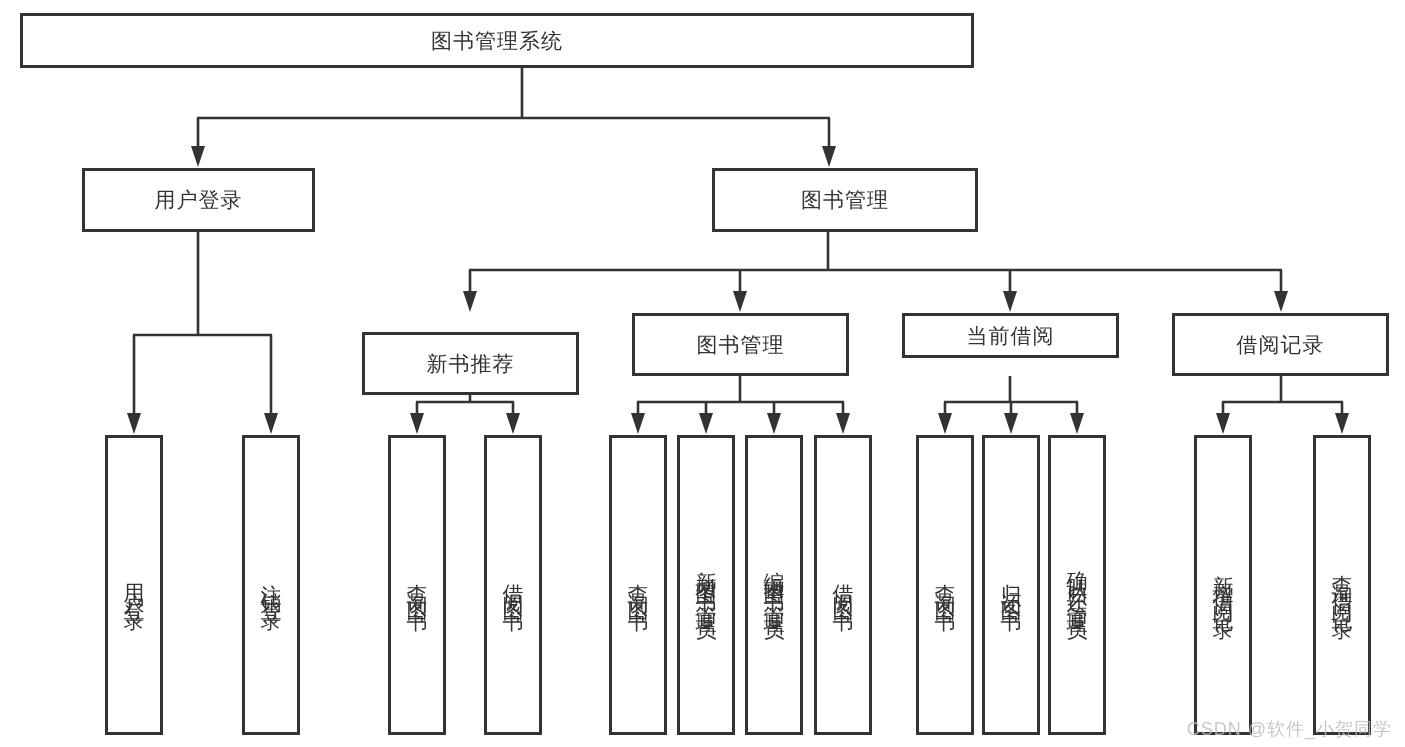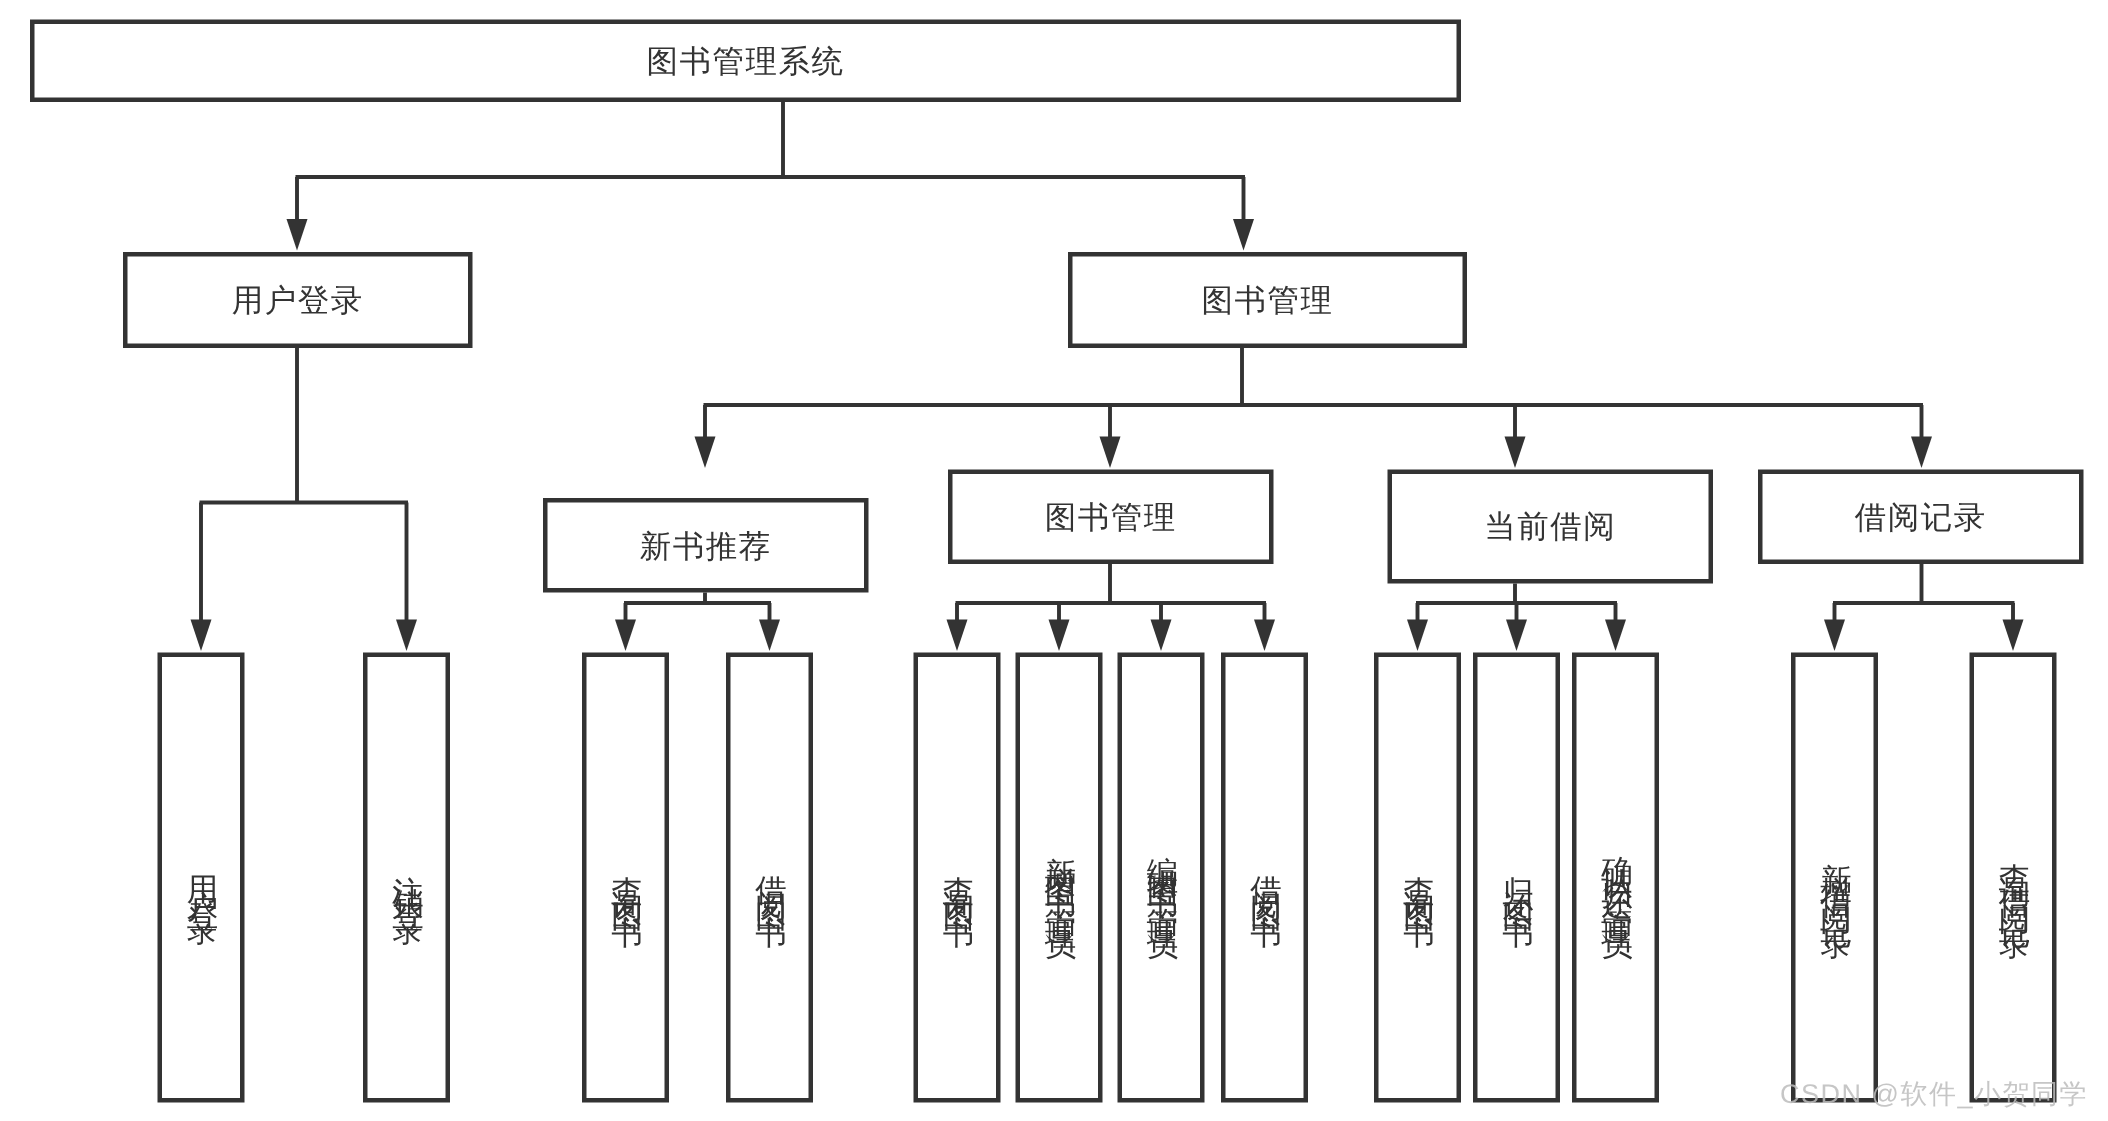--- a/index.html
+++ b/index.html
@@ -141,21 +141,21 @@
   <div class="box h" style="left:712px; top:168px; width:266px; height:64px;">
     <span>图书管理</span>
   </div>
 
   <div class="box h" style="left:362px; top:313px; width:217px; height:63px;margin-top:19px;">
     <span>新书推荐</span>
   </div>
   <div class="box h" style="left:632px; top:313px; width:217px; height:63px;">
     <span>图书管理</span>
   </div>
-  <div class="box h" style="left:902px; top:313px; width:217px; height:76px;margin-left:23px;">
+  <div class="box h" style="left:902px; top:313px; width:217px; height:45px;">
     <span>当前借阅</span>
   </div>
   <div class="box h" style="left:1172px; top:313px; width:217px; height:63px;">
     <span>借阅记录</span>
   </div>
 
   <div class="box v" style="left:105px; top:435px; width:58px; height:300px;">
     <span class="vtext">用户登录</span>
   </div>
   <div class="box v" style="left:242px; top:435px; width:58px; height:300px;">

